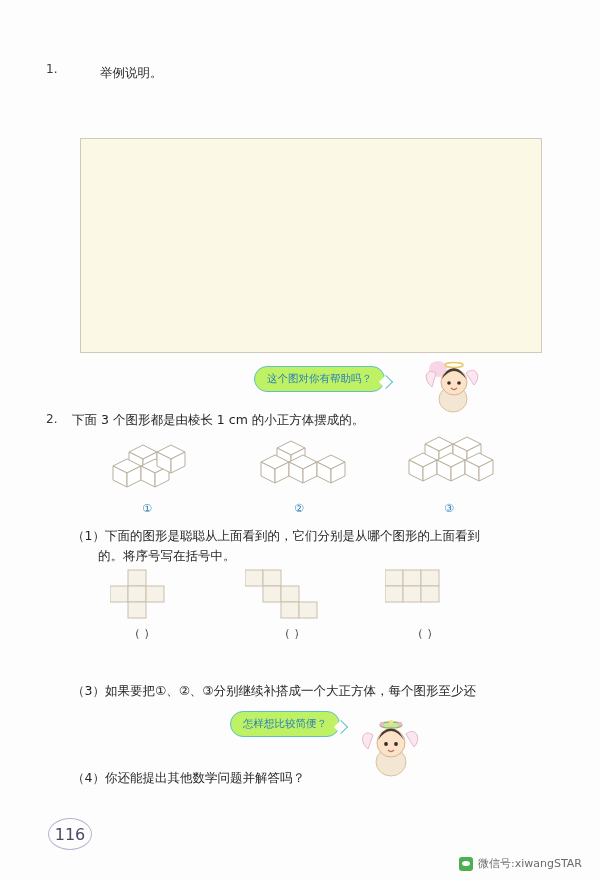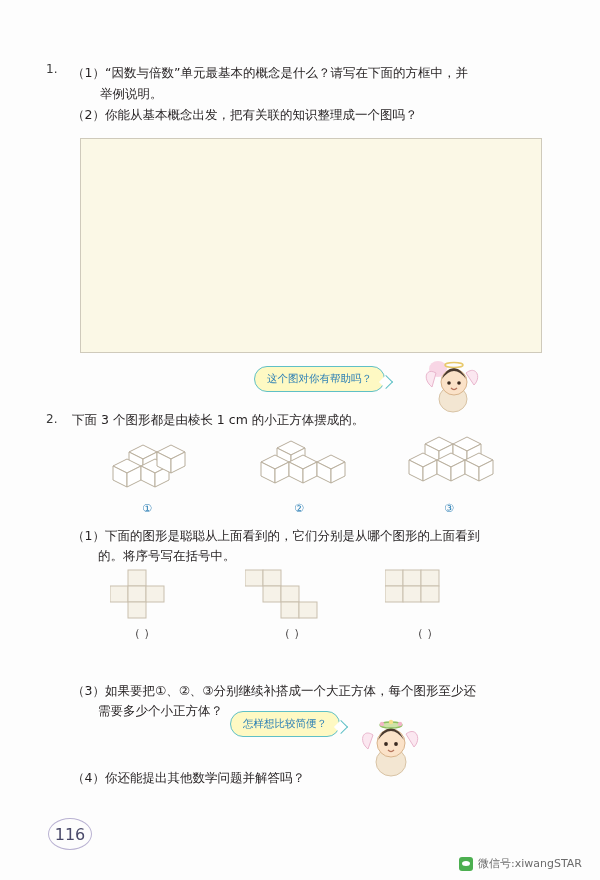--- a/index.html
+++ b/index.html
@@ -57,21 +57,21 @@
     width: 462px;
     height: 215px;
     background: #fbf8e6;
     border: 1px solid #cfcabb;
     box-sizing: border-box;
   }
 
   
   .bubble {
     position: absolute;
-    background: #fef9c3;
+    background: #bef264;
     border: 1px solid #5fc0c6;
     border-radius: 14px;
     color: #2b7fb5;
     font-size: 10.5px;
     padding: 5px 12px;
     white-space: nowrap;
   }
   .bubble:after {
     content: "";
     position: absolute;
@@ -209,23 +209,21 @@
   }
 </style>
 </head>
 <body>
 
 <div class="page">
 
   <div class="q1">
     <span class="num-marker">1.</span>
     <div class="q1-lines">
-      <div class="q1-line">（1）“因数与倍数”单元最基本的概念是什么？请写在下面的方框中，并</div>
       <div class="q1-line indent">举例说明。</div>
-      <div class="q1-line">（2）你能从基本概念出发，把有关联的知识整理成一个图吗？</div>
     </div>
   </div>
 
   <div class="answer-box"></div>
 
   <div class="bubble" id="bubble1">这个图对你有帮助吗？</div>
   <svg class="angel" id="angel1" viewBox="0 0 64 62">
     <ellipse cx="18" cy="14" rx="9" ry="8" fill="#f7cfe0" opacity="0.85"></ellipse>
     <path d="M12 32 C2 24 6 12 16 18 Z" fill="#fbe7f0" stroke="#e9b6cd" stroke-width="1"></path>
     <path d="M54 30 C62 22 56 10 46 18 Z" fill="#fbe7f0" stroke="#e9b6cd" stroke-width="1"></path>
@@ -369,21 +367,20 @@
         <rect x="18" y="18" width="18" height="16"></rect>
         <rect x="36" y="18" width="18" height="16"></rect>
       </g>
     </svg>
     <div class="paren" style="left:305px;">（ ）</div>
   </div>
 
 
   <div class="q2-sub" id="q2s3">
     <span>（3）如果要把①、②、③分别继续补搭成一个大正方体，每个图形至少还</span>
-    <span class="cont">需要多少个小正方体？</span>
   </div>
 
   <div class="bubble" id="bubble2">怎样想比较简便？</div>
   <svg class="angel" id="angel2" viewBox="0 0 66 64">
     <path d="M10 34 C0 26 5 13 15 20 Z" fill="#fbe7f0" stroke="#e9b6cd" stroke-width="1"></path>
     <path d="M56 32 C64 24 58 11 48 19 Z" fill="#fbe7f0" stroke="#e9b6cd" stroke-width="1"></path>
     <ellipse cx="33" cy="47" rx="15" ry="14" fill="#f3e6d2" stroke="#d8c3a5" stroke-width="1"></ellipse>
     <circle cx="33" cy="28" r="14" fill="#fbe2c8" stroke="#d8b48c" stroke-width="1"></circle>
     <path d="M20 25 Q33 7 46 25 Q41 14 33 13 Q24 14 20 25 Z" fill="#4a3a2f"></path>
     <circle cx="28" cy="29" r="1.9" fill="#3a2a20"></circle>

